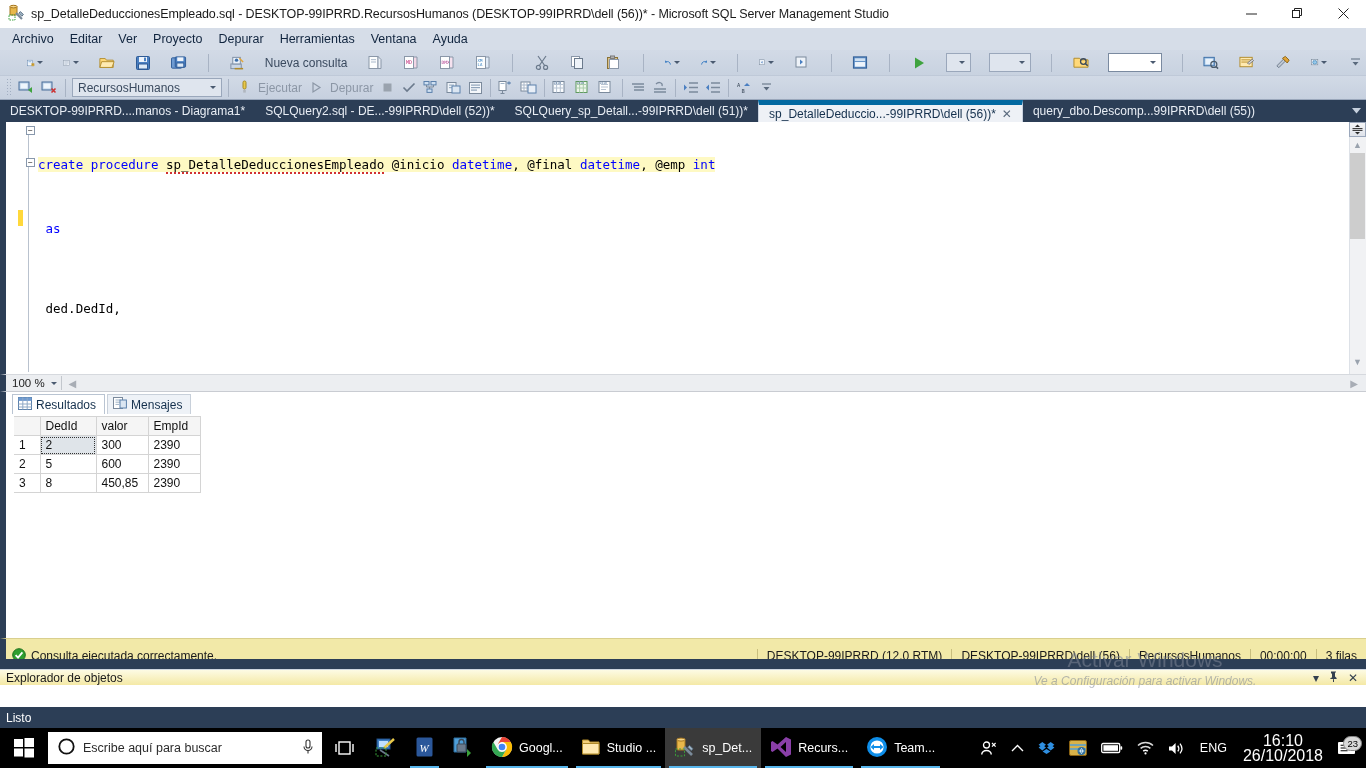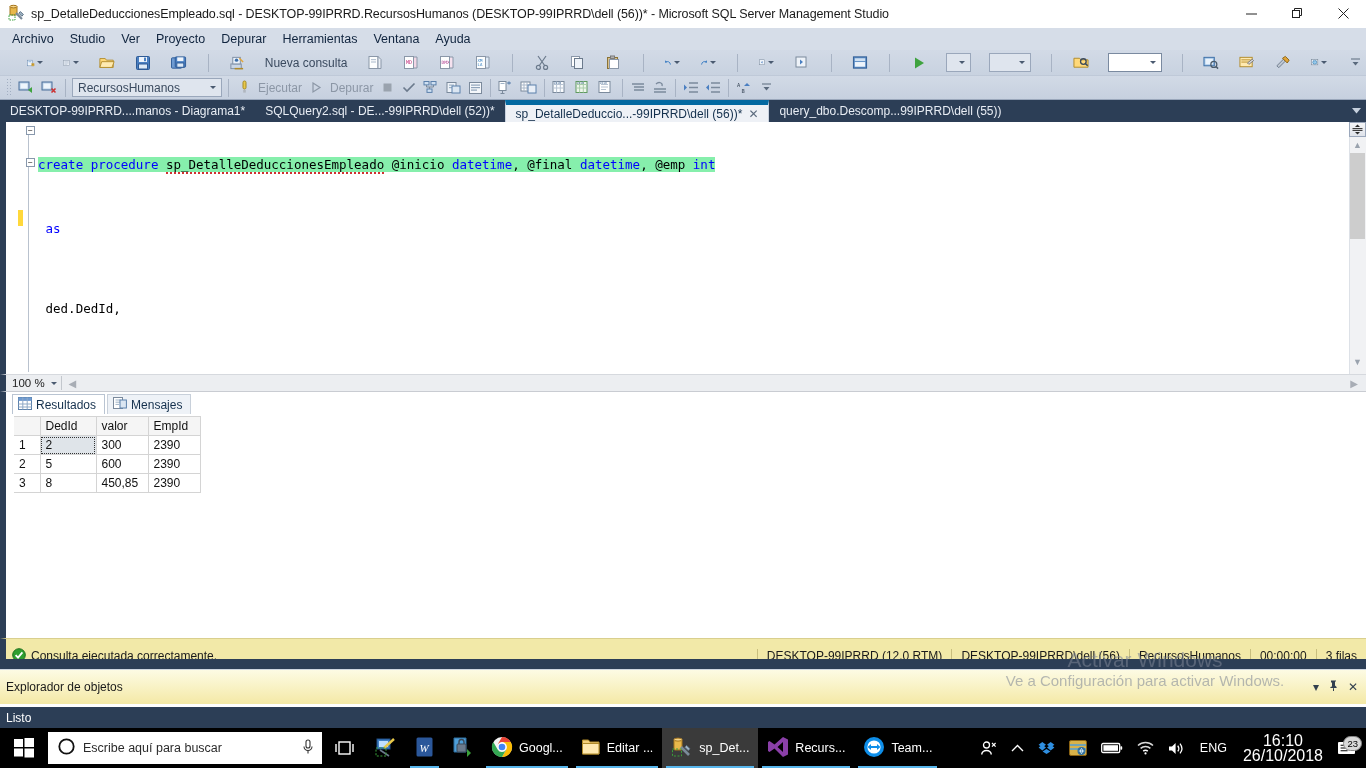--- a/index.html
+++ b/index.html
@@ -115,21 +115,21 @@
   }
   .code-area {
     flex: 1; position: relative; overflow: hidden;
     font-family: "DejaVu Sans Mono", monospace; font-size: 12.5px;
     line-height: 16px; padding-top: 3px; white-space: pre;
   }
   .cline { height: 16px; white-space: pre; }
   .k  { color: #0000ff; }      
   .ty { color: #0000ff; }      
   .pl { color: #000000; }      
-  .sel { background: #86efac; }
+  .sel { background: #fef9c3; }
   .squig {
     border-bottom: 2px dotted #d03030; padding-bottom: 0px;
   }
   .collapse-box {
     position: absolute; width: 9px; height: 9px;
     border: 1px solid #8898ac; background: #ffffff;
     font-size: 8px; line-height: 7px; text-align: center; color: #444;
     font-family: "DejaVu Sans Mono", monospace;
   }
   .vline { position: absolute; width: 1px; background: #b9c2ce; left: 4px; }
@@ -201,36 +201,36 @@
   .qs-ok { margin: 0 5px 0 6px; }
   .qs-right { margin-left: auto; display: flex; align-items: flex-end; }
   .qs-right span { padding: 0 9px; border-left: 1px solid #c9bf7e; white-space: nowrap; }
 
   
   .oe-gap {
     position: absolute; left: 0; top: 659px; width: 1366px; height: 10px;
     background: #2c3e56;
   }
   .oe-header {
-    position: absolute; left: 0; top: 669px; width: 1366px; height: 35px;
+    position: absolute; left: 0; top: 669px; width: 1366px; height: 16px;
     background: linear-gradient(to bottom,#fdfbe4,#f4e9a6);
     display: flex; align-items: center; padding-left: 6px;
     font-size: 12px; color: #1a1a1a;
     border-top: 1px solid #cfd6e0;
   }
   .oe-header .oe-btns { margin-left: auto; display: flex; gap: 10px; padding-right: 8px; color: #33404f; }
   .oe-clip { position: absolute; left: 0; top: 689px; width: 1366px; height: 18px; overflow: hidden; }
 
   
   .watermark {
     position: absolute; right: 56px; top: 648px; width: 330px;
     text-align: center; color: #7c8494; pointer-events: none; z-index: 40;
   }
   .watermark .w1 { font-size: 21px; opacity: .55; line-height: 24px; }
-  .watermark .w2 { font-size: 15px; opacity: .55; line-height: 18px; }
+  .watermark .w2 { font-size: 12px; opacity: .55; line-height: 18px; font-style: italic; }
 
   
   .appstatus {
     position: absolute; left: 0; top: 707px; width: 1366px; height: 21px;
     background: #2c3e56; color: #ffffff; display: flex; align-items: center;
     padding-left: 6px; font-size: 12px;
   }
 
   
   .taskbar {
@@ -297,21 +297,21 @@
         <svg width="11" height="11" viewBox="0 0 11 11">
           <line x1="0.5" y1="0.5" x2="10.5" y2="10.5" stroke="#222"></line>
           <line x1="10.5" y1="0.5" x2="0.5" y2="10.5" stroke="#222"></line>
         </svg>
       </div>
     </div>
   </div>
 
   <div class="menubar">
     <div class="mi">Archivo</div>
-    <div class="mi">Studio</div>
+    <div class="mi">Editar</div>
     <div class="mi">Ver</div>
     <div class="mi">Proyecto</div>
     <div class="mi">Depurar</div>
     <div class="mi">Herramientas</div>
     <div class="mi">Ventana</div>
     <div class="mi">Ayuda</div>
   </div>
 
   <div class="toolbar1">
     <div class="grip"></div>
@@ -712,20 +712,23 @@
       </svg>
     </div>
   </div>
 
   <div class="tabstrip">
     <div class="dtab">
       <span>DESKTOP-99IPRRD....manos - Diagrama1*</span>
     </div>
     <div class="dtab">
       <span>SQLQuery2.sql - DE...-99IPRRD\dell (52))*</span>
+    </div>
+    <div class="dtab">
+      <span>SQLQuery_sp_Detall...-99IPRRD\dell (51))*</span>
     </div>
     <div class="dtab active">
       <span>sp_DetalleDeduccio...-99IPRRD\dell (56))*</span>
       <span class="xclose">✕</span>
     </div>
     <div class="dtab">
       <span>query_dbo.Descomp...99IPRRD\dell (55))</span>
     </div>
     <div class="tabdrop">
       <svg width="9" height="6" viewBox="0 0 9 6">
@@ -984,21 +987,21 @@
       <span class="uline"></span>
     </div>
 
     <div class="tbapp">
       <span>
         <svg width="20" height="20" viewBox="0 0 20 20">
           <path d="M1.5 3 h6 l1.4 2 H18 V17 H1.5z" fill="#f3cf7a" stroke="#b08a29"></path>
           <path d="M1.5 6.5 h16.5 V17 H1.5z" fill="#ffe9b0" stroke="#b08a29"></path>
         </svg>
       </span>
-      <span>Editar ...</span>
+      <span>Studio ...</span>
       <span class="uline"></span>
     </div>
 
     <div class="tbapp active">
       <span>
         <svg width="22" height="22" viewBox="0 0 22 22">
           <rect x="3" y="3" width="8" height="11" rx="1" fill="#e8b84b" stroke="#a5761f"></rect>
           <ellipse cx="7" cy="3.6" rx="4" ry="1.5" fill="#f5d488" stroke="#a5761f"></ellipse>
           <path d="M10 11 L18 19" stroke="#7a8a99" stroke-width="2.6"></path>
           <path d="M15.6 9.4 l3.4 3.4 -1.8 1.8 -3.4 -3.4z" fill="#9fb4c4" stroke="#5d7285"></path>

